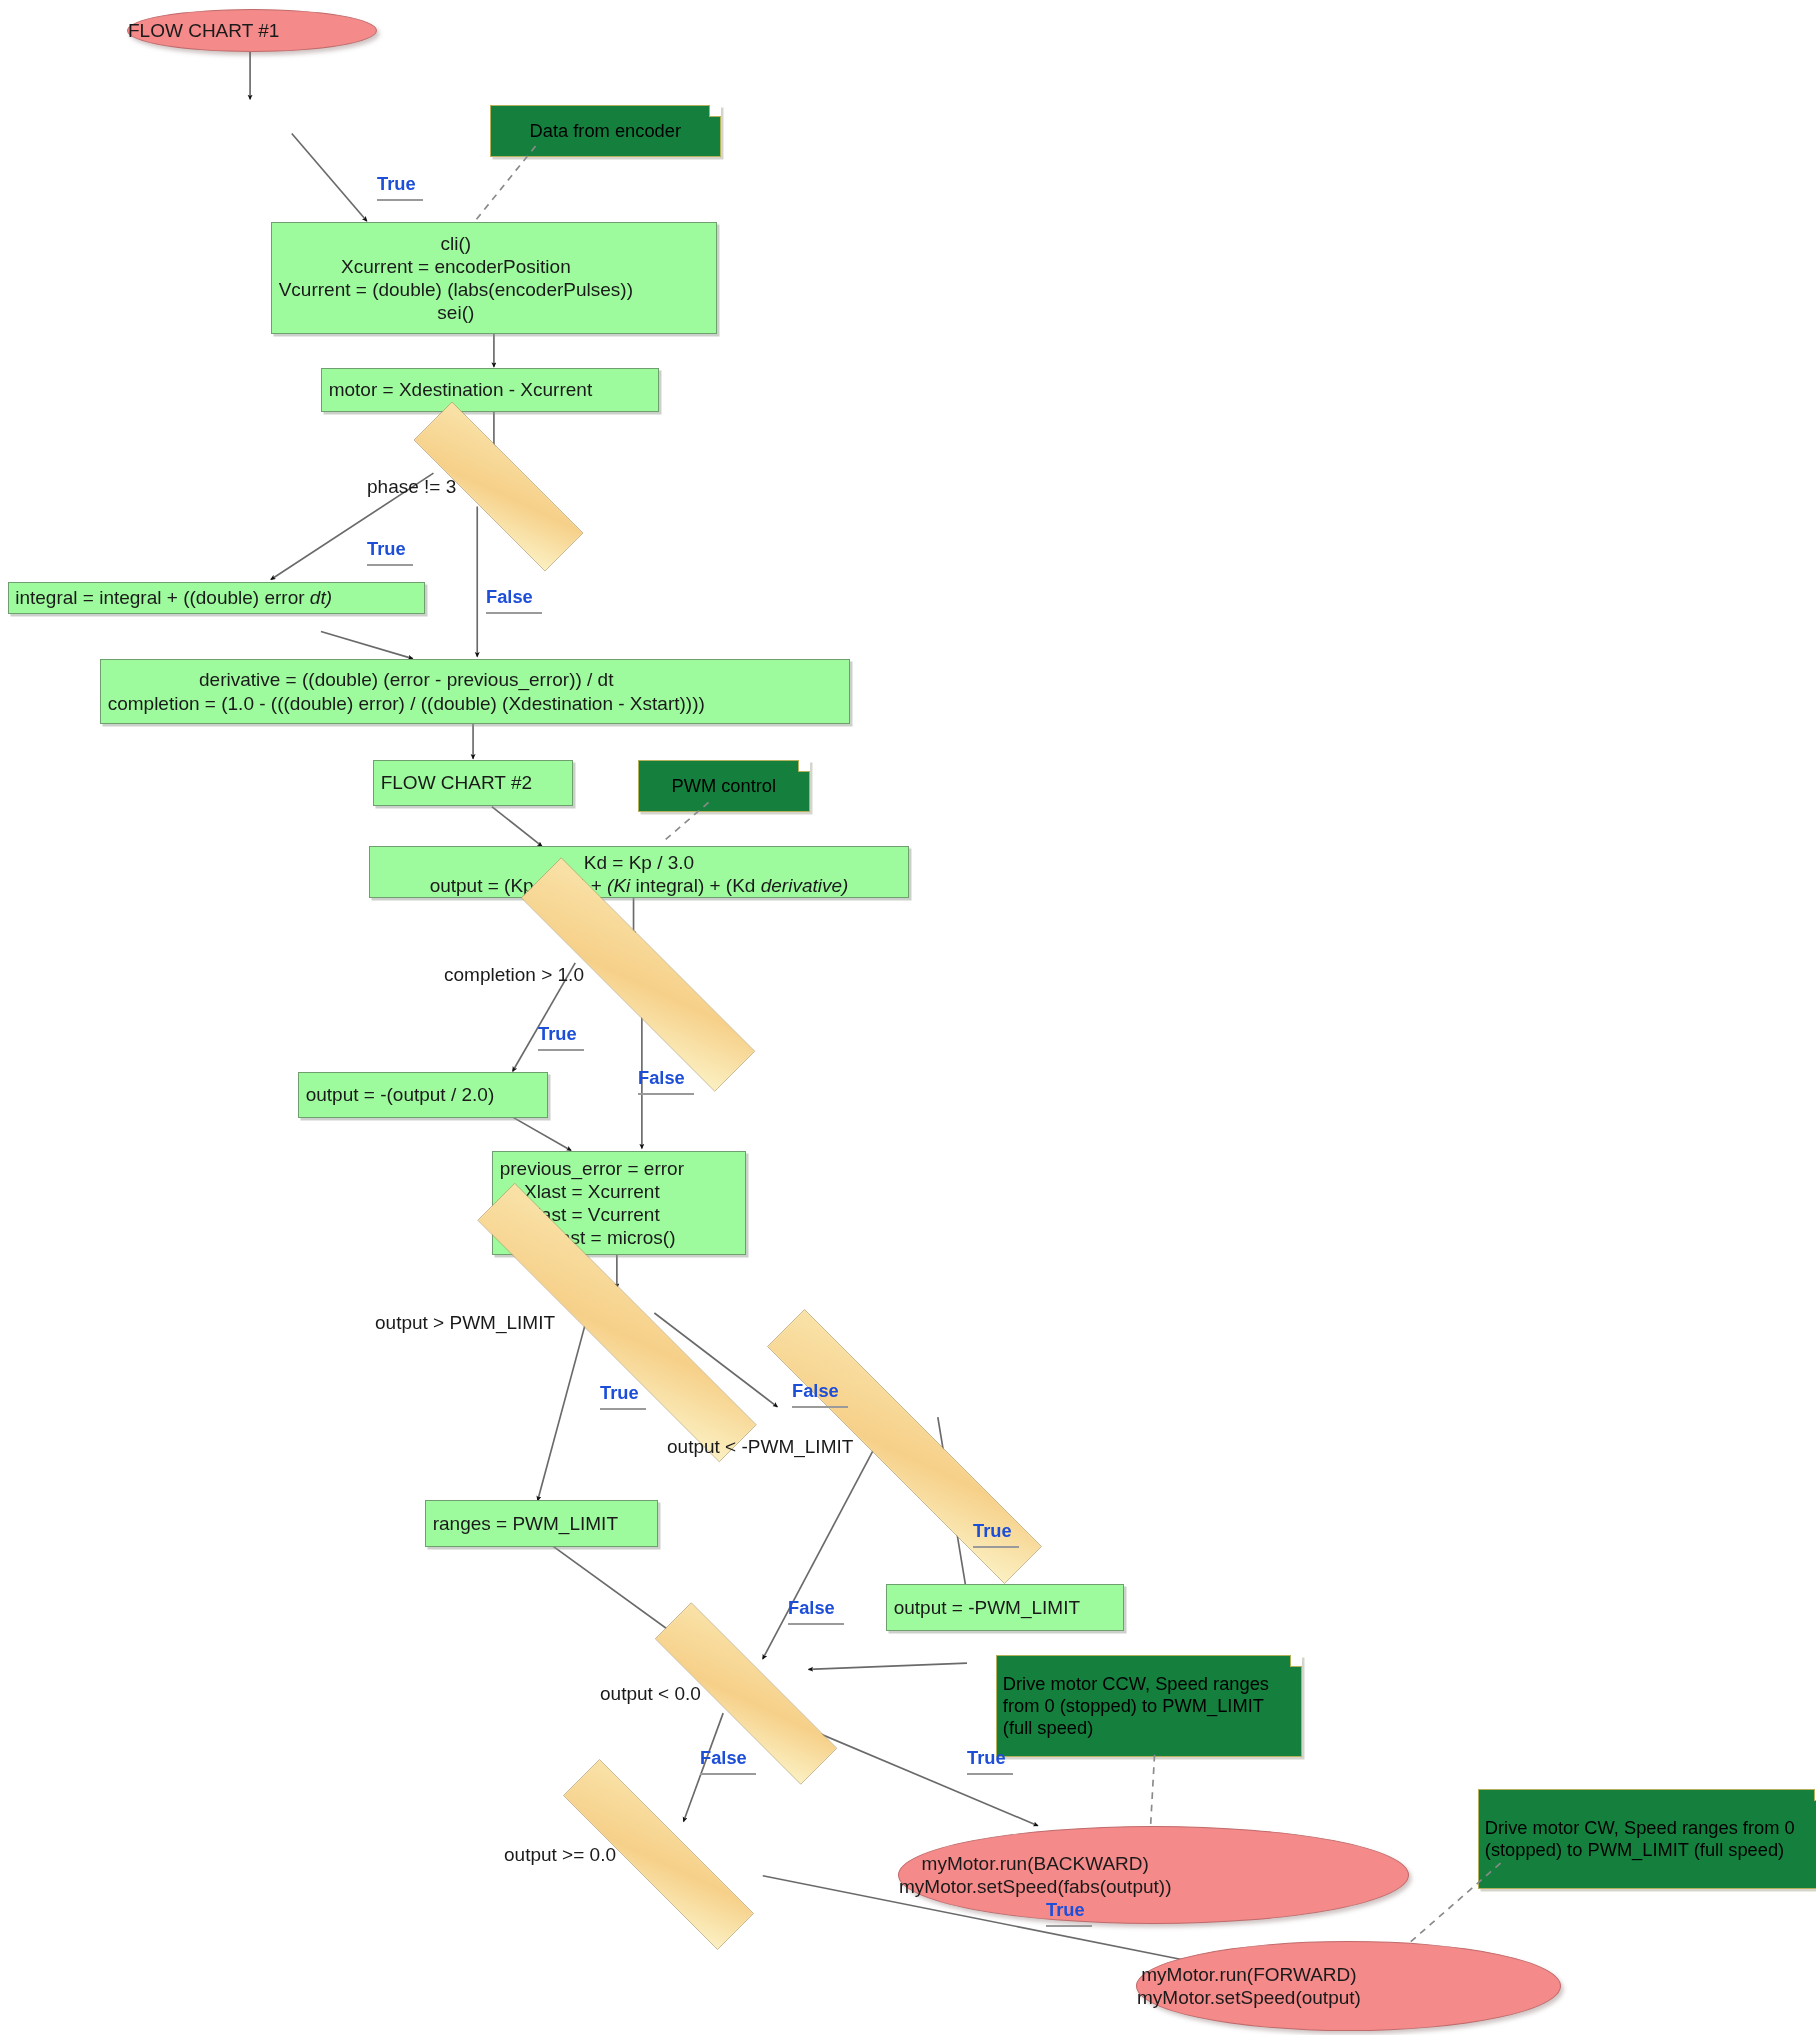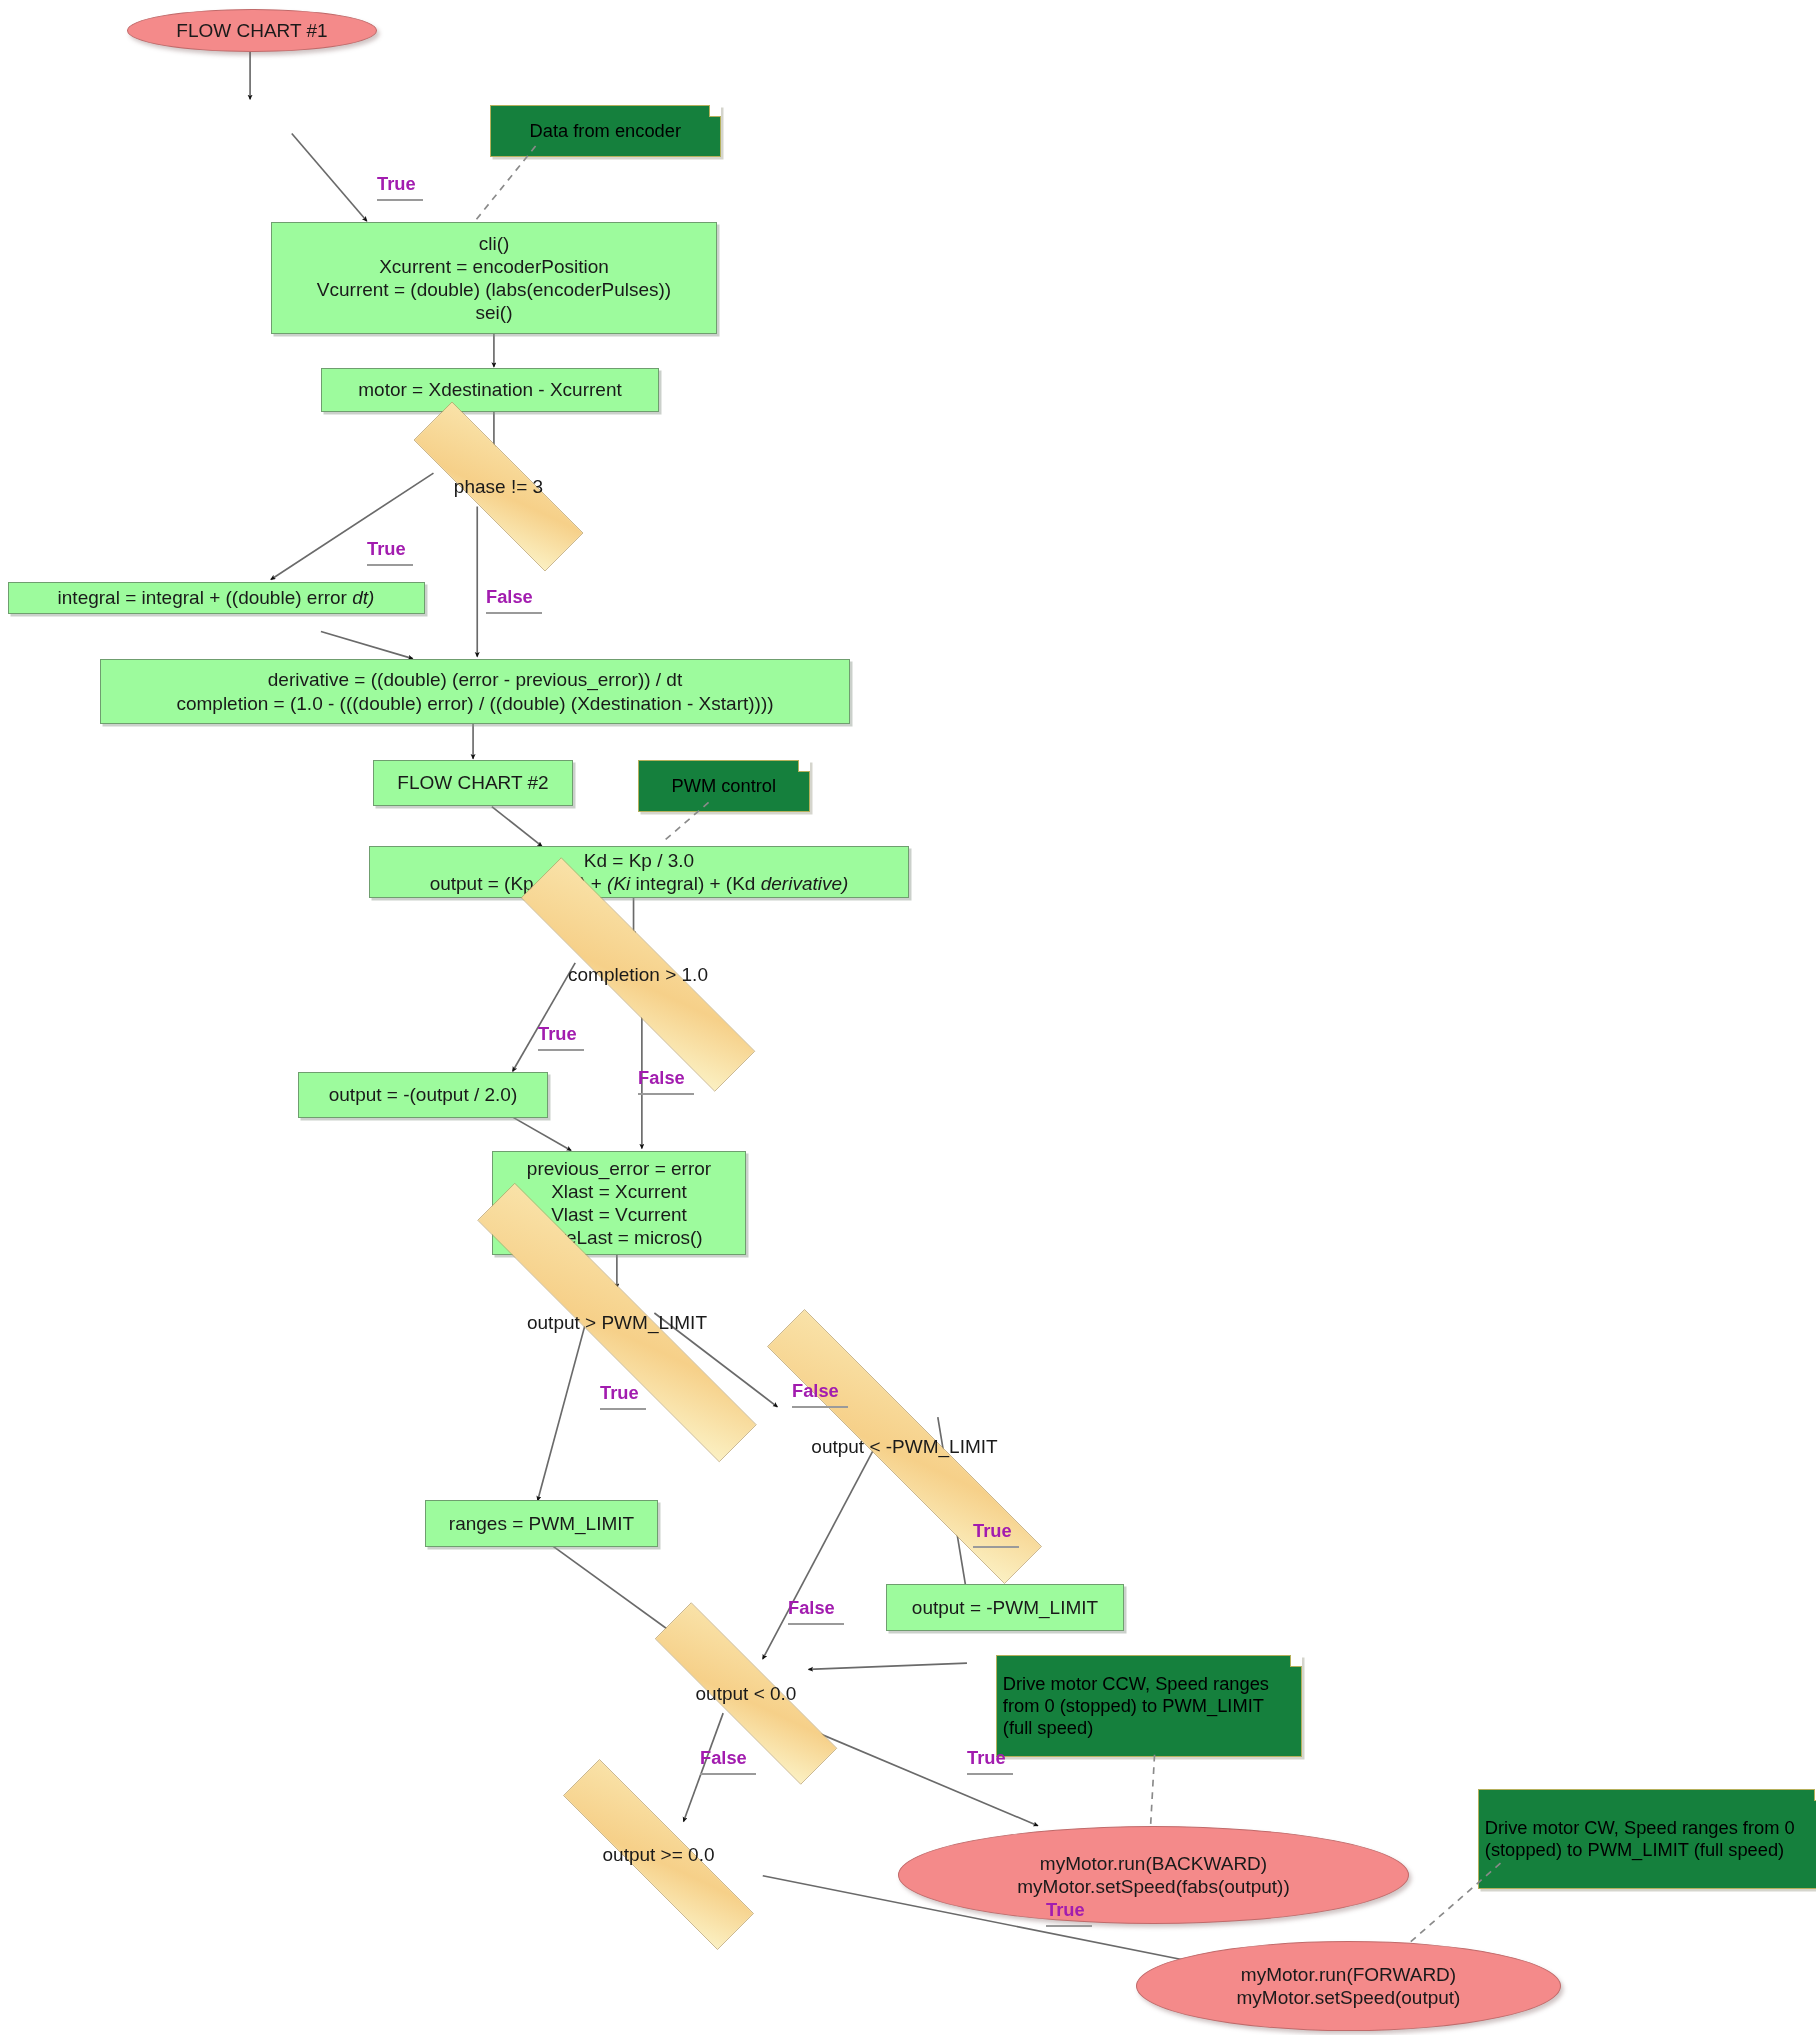--- a/index.html
+++ b/index.html
@@ -23,21 +23,20 @@
     height: 2035px;
     pointer-events: none;
     z-index: 1;
   }
   .node {
     position: absolute;
     z-index: 5;
     box-sizing: border-box;
     display: flex;
     align-items: center;
-    justify-content: center;
     text-align: center;
     color: #1a1a1a;
     line-height: 1.22;
     white-space: pre-line;
   }
 
   
   .proc {
     background: #9dfb9d;
     border: 1.3px solid #6f9e6f;
@@ -94,21 +93,21 @@
     border-left: 1.3px solid #b5b05c;
     border-bottom: 1.3px solid #b5b05c;
   }
 
   
   .edge-label {
     position: absolute;
     z-index: 6;
     font-size: 18.3px;
     font-weight: bold;
-    color: #a21caf;
+    color: #1d4ed8;
     white-space: nowrap;
     padding-bottom: 1.7px;
   }
   .edge-label .underline {
     display: block;
     height: 2.1px;
     background: #9a9a9a;
     margin-top: 4.2px;
     width: 120%;
   }

